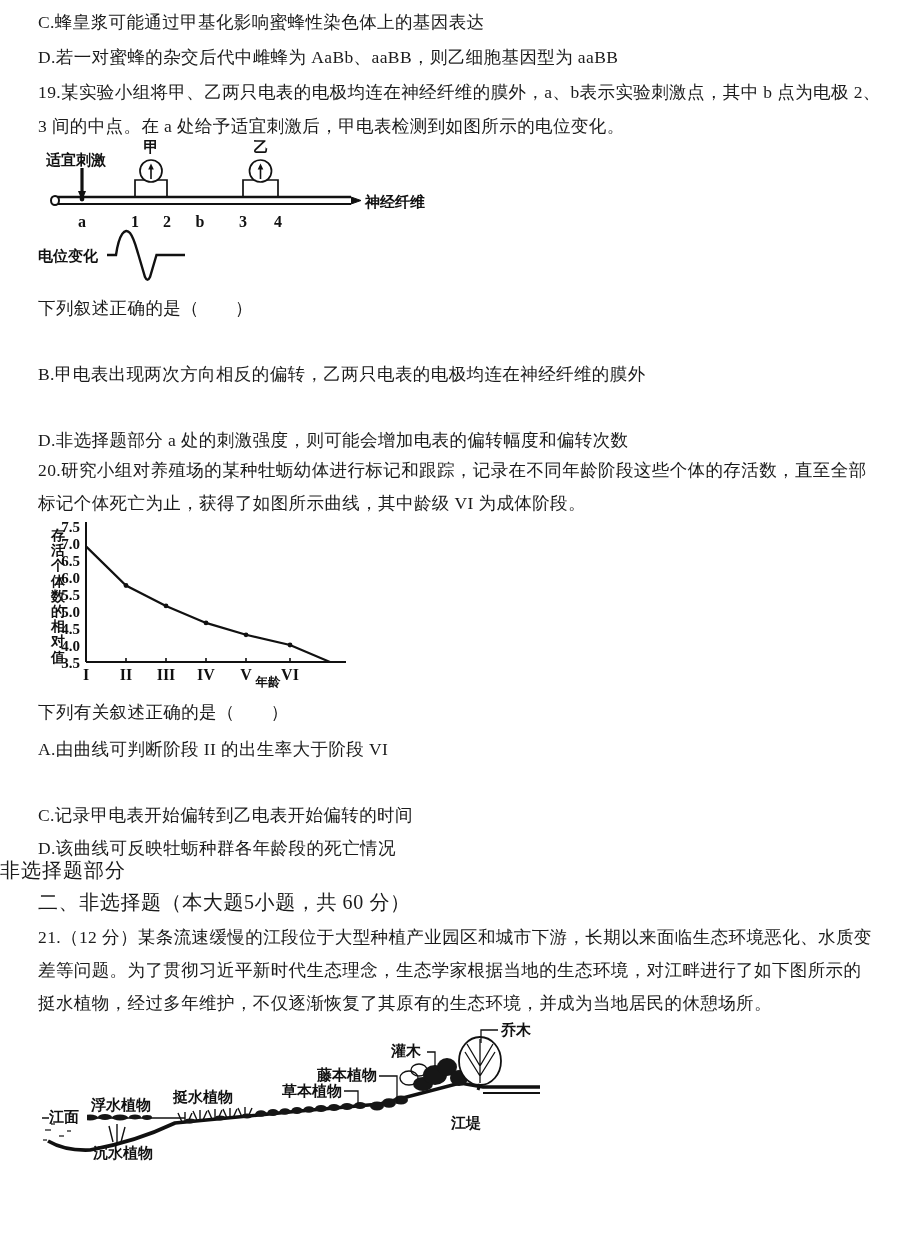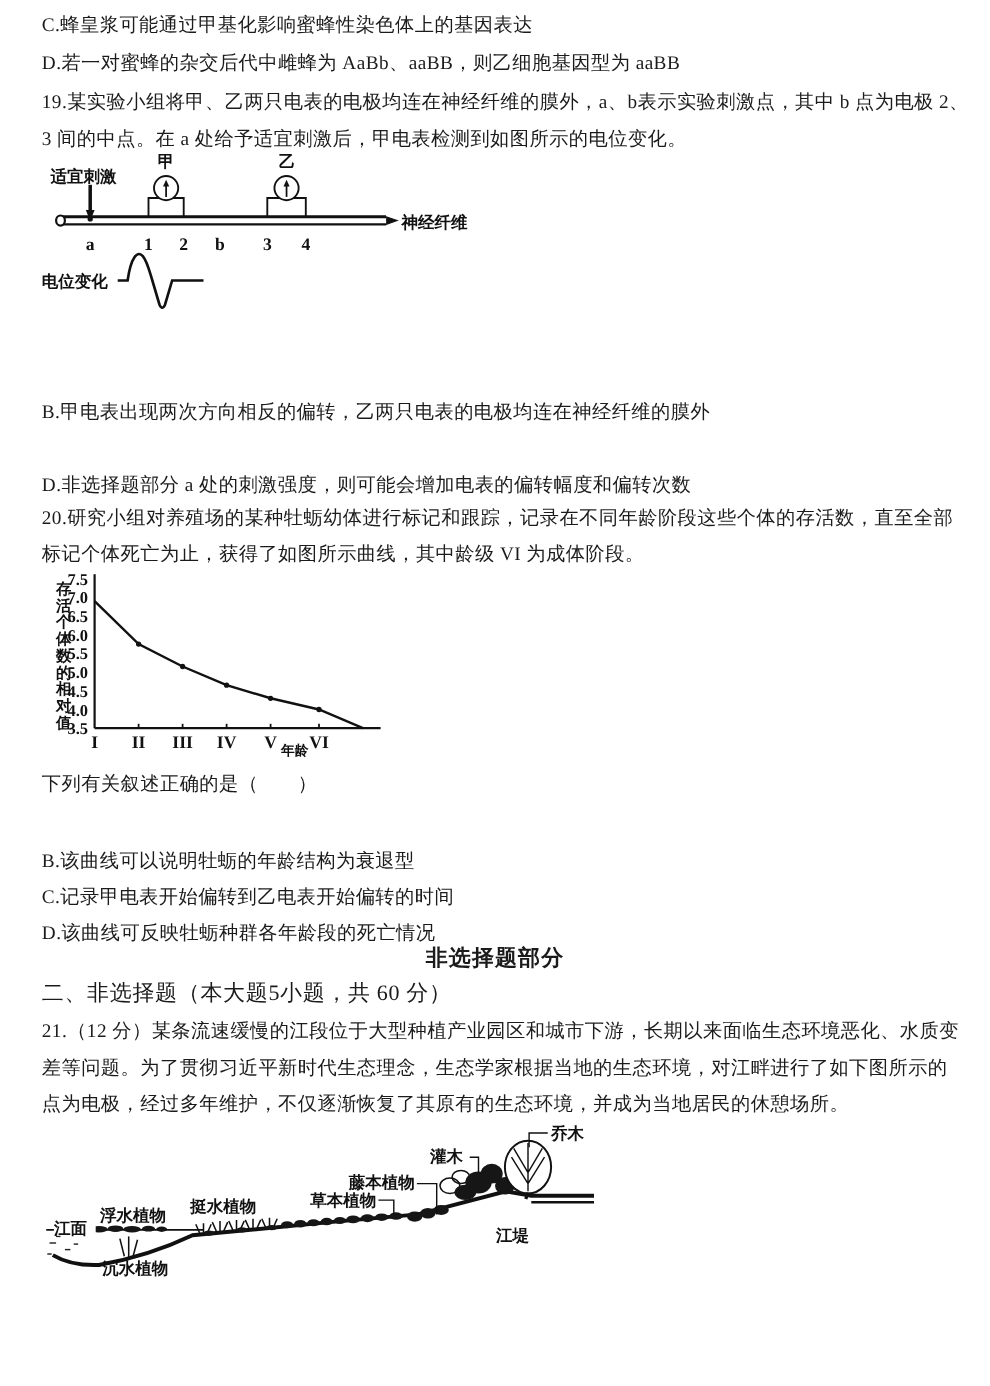--- a/index.html
+++ b/index.html
@@ -6,22 +6,22 @@
   .page{
     position:relative;width:900px;height:1260px;background:#ffffff;
     font-family:"Liberation Serif","DejaVu Serif",serif;
     color:#1b1b1b;overflow:hidden;
   }
   .line{
     position:absolute;left:38px;white-space:nowrap;
     font-size:17.5px;letter-spacing:0.4px;line-height:24px;
   }
   .center-title{
-    position:absolute;left:0;right:0;text-align:center;
-    font-weight:bold;font-size:20px;letter-spacing:1px;
+    position:absolute;left:0;right:0;text-align:left;
+    font-weight:normal;font-size:20px;letter-spacing:1px;
   }
   .bold-heading{
     position:absolute;left:38px;white-space:nowrap;
     font-weight:normal;font-size:20px;letter-spacing:0.6px;
   }
   svg{position:absolute;overflow:visible;}
   svg text{
     font-family:"Liberation Serif","DejaVu Serif",serif;
     font-weight:bold;fill:#111;
   }
@@ -68,20 +68,21 @@
     <text class="plabel" x="100" y="89" text-anchor="middle">1</text>
     <text class="plabel" x="132" y="89" text-anchor="middle">2</text>
     <text class="plabel" x="165" y="89" text-anchor="middle">b</text>
     <text class="plabel" x="208" y="89" text-anchor="middle">3</text>
     <text class="plabel" x="243" y="89" text-anchor="middle">4</text>
 
     <text class="dlabel" x="3" y="123">电位变化</text>
     <path d="M72,117 L81,117 C84,96 90,89 95,95 C99,100 101,109 103.5,117 L110,139 Q112.5,144.5 115,139 L121.5,117 L150,117" fill="none" stroke="#111" stroke-width="2.4"></path>
   </svg>
 
+  <div class="line" style="top:296px">下列叙述正确的是（　　）</div>
   <div class="line" style="top:362px">B.甲电表出现两次方向相反的偏转，乙两只电表的电极均连在神经纤维的膜外</div>
   <div class="line" style="top:428px">D.非选择题部分 a 处的刺激强度，则可能会增加电表的偏转幅度和偏转次数</div>
 
   <div class="line" style="top:458px">20.研究小组对养殖场的某种牡蛎幼体进行标记和跟踪，记录在不同年龄阶段这些个体的存活数，直至全部</div>
   <div class="line" style="top:491px">标记个体死亡为止，获得了如图所示曲线，其中龄级 VI 为成体阶段。</div>
 
   <svg id="survival-chart" style="left:18px;top:514px" width="345" height="186" viewBox="0 0 345 186">
       <line x1="68" y1="8" x2="68" y2="148" stroke="#111" stroke-width="2"></line>
       <line x1="68" y1="148" x2="328" y2="148" stroke="#111" stroke-width="2"></line>
       <text x="62" y="17.5" text-anchor="end" font-size="15">7.5</text>
@@ -116,30 +117,30 @@
       <text x="40" y="147.6" text-anchor="middle" font-size="14">值</text>
       <path d="M68,32.4 L108,71.5 L148,91.9 L188,108.9 L228,120.8 L272,131.0 L312,148.0" fill="none" stroke="#111" stroke-width="2.2"></path>
       <circle cx="108" cy="71.5" r="2.4" fill="#111"></circle>
       <circle cx="148" cy="91.9" r="2.4" fill="#111"></circle>
       <circle cx="188" cy="108.9" r="2.4" fill="#111"></circle>
       <circle cx="228" cy="120.8" r="2.4" fill="#111"></circle>
       <circle cx="272" cy="131.0" r="2.4" fill="#111"></circle>
     </svg>
 
   <div class="line" style="top:700px">下列有关叙述正确的是（　　）</div>
-  <div class="line" style="top:770px">B.该曲线可以说明牡蛎的年龄结构为衰退型</div>
+  <div class="line" style="top:737px">A.由曲线可判断阶段 II 的出生率大于阶段 VI</div>
   <div class="line" style="top:803px">C.记录甲电表开始偏转到乙电表开始偏转的时间</div>
   <div class="line" style="top:836px">D.该曲线可反映牡蛎种群各年龄段的死亡情况</div>
 
   <div class="center-title" style="top:857px">非选择题部分</div>
   <div class="bold-heading" style="top:889px">二、非选择题（本大题5小题，共 60 分）</div>
 
   <div class="line" style="top:925px">21.（12 分）某条流速缓慢的江段位于大型种植产业园区和城市下游，长期以来面临生态环境恶化、水质变</div>
   <div class="line" style="top:958px">差等问题。为了贯彻习近平新时代生态理念，生态学家根据当地的生态环境，对江畔进行了如下图所示的</div>
-  <div class="line" style="top:991px">点为电极，经过多年维护，不仅逐渐恢复了其原有的生态环境，并成为当地居民的休憩场所。</div>
+  <div class="line" style="top:991px">挺水植物，经过多年维护，不仅逐渐恢复了其原有的生态环境，并成为当地居民的休憩场所。</div>
 
   <svg style="left:35px;top:1010px" width="515" height="165" viewBox="0 0 515 165">
 
     <line x1="7" y1="108" x2="150" y2="108" stroke="#111" stroke-width="1.6"></line>
 
     <g stroke="#222" stroke-width="1.3">
       <line x1="10" y1="120" x2="16" y2="120"></line>
       <line x1="24" y1="126" x2="29" y2="126"></line>
       <line x1="8" y1="130" x2="12" y2="130"></line>
       <line x1="32" y1="121" x2="36" y2="121"></line>

